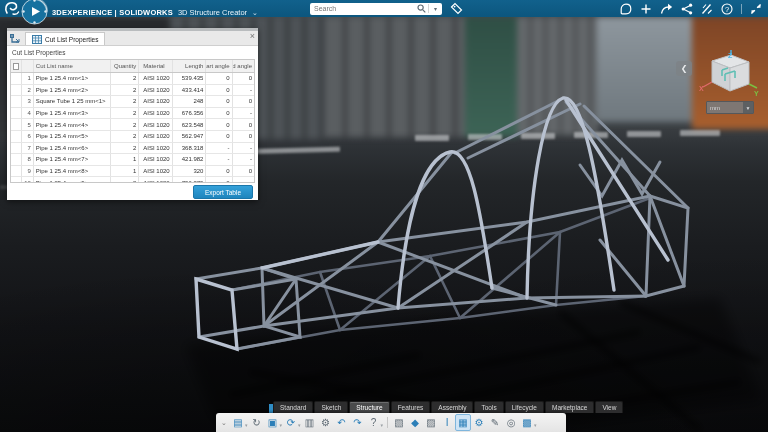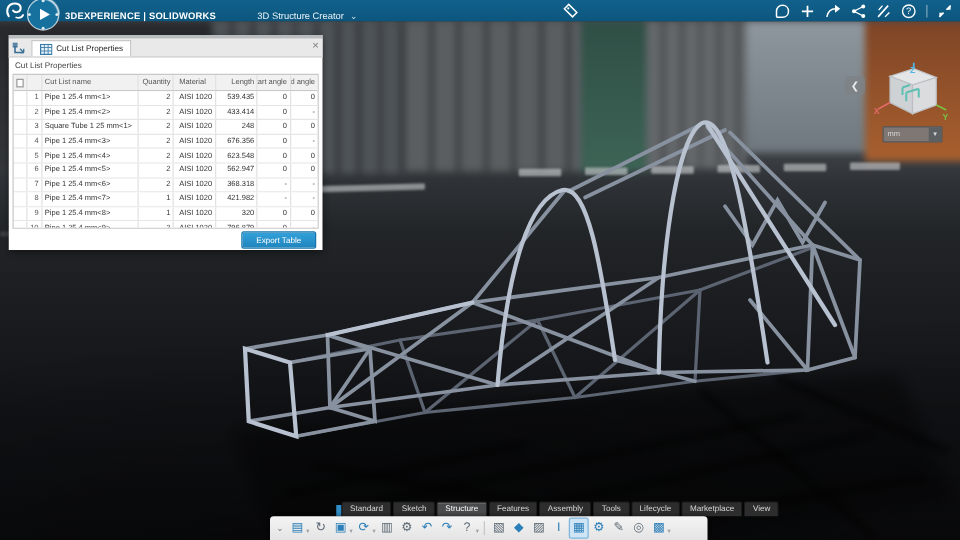--- a/index.html
+++ b/index.html
@@ -6,21 +6,21 @@
   .stage{position:relative;width:768px;height:432px;overflow:hidden;
          font-family:"Liberation Sans",sans-serif;background:#0c0d0f;
          -webkit-font-smoothing:antialiased;}
   
   .topbar{position:absolute;left:0;top:0;width:768px;height:17px;
           background:linear-gradient(#11618c,#0c567e);z-index:40;display:flex;align-items:center;}
   .logo3ds{position:absolute;left:4px;top:1px;}
   .compass{position:absolute;left:21px;top:-2px;z-index:45;}
   .brandwrap{position:absolute;left:52px;top:0;height:17px;display:flex;align-items:flex-end;gap:5px;}
   .brand{color:#fff;font-size:7.5px;font-weight:bold;letter-spacing:.2px;}
-  .appname{color:#e8f2f8;font-size:7.5px;margin-left:28px;}
+  .appname{color:#e8f2f8;font-size:7.5px;}
   .chev{color:#cfe3ee;font-size:7px;}
   .searchbox{position:absolute;left:310px;top:2.5px;width:132px;height:12px;background:#fff;
              border-radius:2px;display:flex;align-items:center;}
   .searchbox input{flex:1;border:0;outline:0;background:transparent;font-size:7px;
                    font-family:"Liberation Sans",sans-serif;color:#333;padding:0 4px;min-width:0;}
   .sb-div{width:1px;height:9px;background:#d5d5d5;}
   .sb-btn{width:13px;height:12px;display:flex;align-items:center;justify-content:center;}
   .tagicon{position:absolute;left:450px;top:2px;}
   .topicons{position:absolute;right:6px;top:0;height:17px;display:flex;align-items:center;gap:8px;}
   .topicons svg{display:block;}
@@ -230,20 +230,31 @@
       <circle cx="13.5" cy="2.5" r="1.2" fill="#dceaf2"></circle>
         <circle cx="13.5" cy="24.5" r="1.2" fill="#dceaf2"></circle>
       <circle cx="2.5" cy="13.5" r="1.2" fill="#dceaf2"></circle>
         <circle cx="24.5" cy="13.5" r="1.2" fill="#dceaf2"></circle>
     </svg>
     <div class="brandwrap">
       <span class="brand">3DEXPERIENCE | SOLIDWORKS</span>
       <span class="appname">3D Structure Creator</span>
       <span class="chev">⌄</span>
     </div>
+    <div class="searchbox">
+      <input type="text" placeholder="Search" style="">
+      <span class="sb-btn">
+        <svg width="9" height="9" viewBox="0 0 9 9">
+            <circle cx="3.6" cy="3.6" r="2.6" fill="none" stroke="#5f6b74" stroke-width="1.2"></circle>
+            <path d="M5.6,5.6 L8.3,8.3" stroke="#5f6b74" stroke-width="1.2"></path>
+          </svg>
+      </span>
+      <span class="sb-div"></span>
+      <span class="sb-btn" style="color:#5f6b74;font-size:6px;">▾</span>
+    </div>
     <svg class="tagicon" width="13" height="13" viewBox="0 0 13 13">
       <path d="M1.5,5 L5,1.5 L11.5,8 L8,11.5 Z" fill="none" stroke="#fff" stroke-width="1.2"></path>
       <circle cx="4.6" cy="4.6" r="0.9" fill="#fff"></circle>
     </svg>
     <div class="topicons">
       <svg width="12" height="12" viewBox="0 0 12 12">
           <path d="M6,1.2 C8.8,1.2 10.8,3.2 10.8,6 C10.8,8.8 8.8,10.8 6,10.8 L2.2,10.8 C1.5,10.8 1.2,10.5 1.2,9.8 L1.2,6 C1.2,3.2 3.2,1.2 6,1.2 Z" fill="none" stroke="#fff" stroke-width="1.2"></path>
         </svg>
       <svg width="12" height="12" viewBox="0 0 12 12">
           <path d="M6,1.5 L6,10.5 M1.5,6 L10.5,6" stroke="#fff" stroke-width="1.4"></path>

